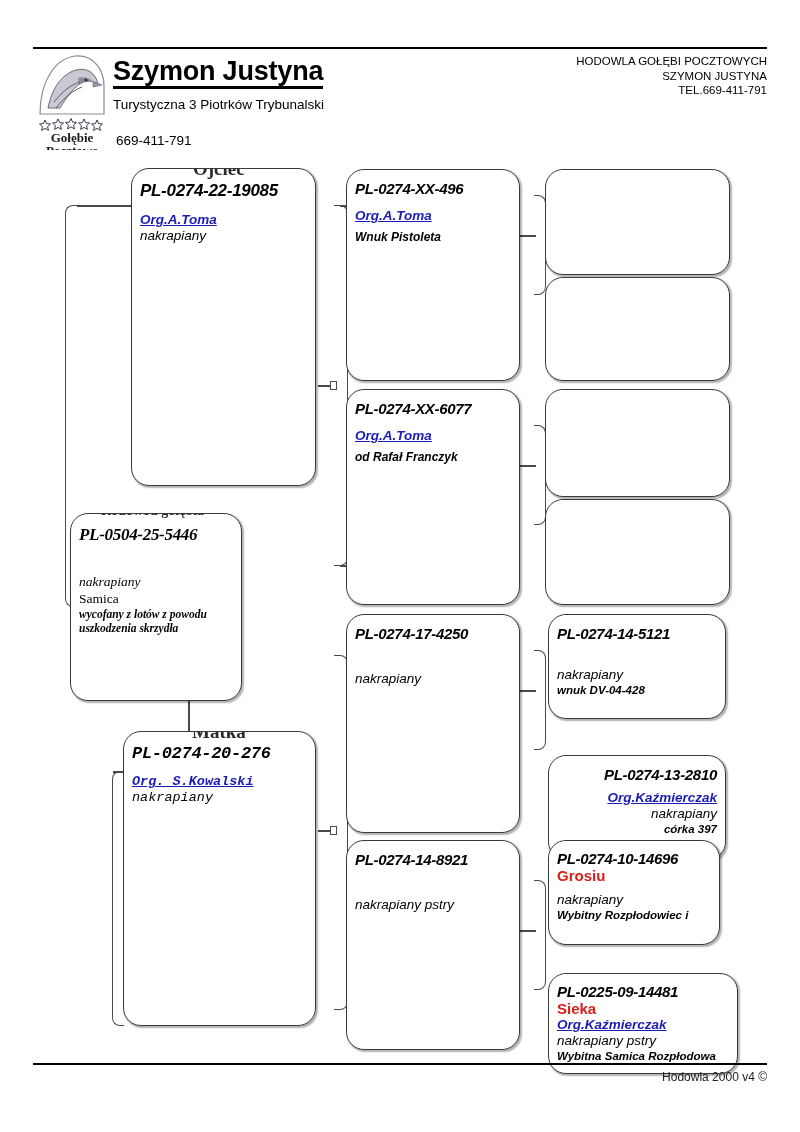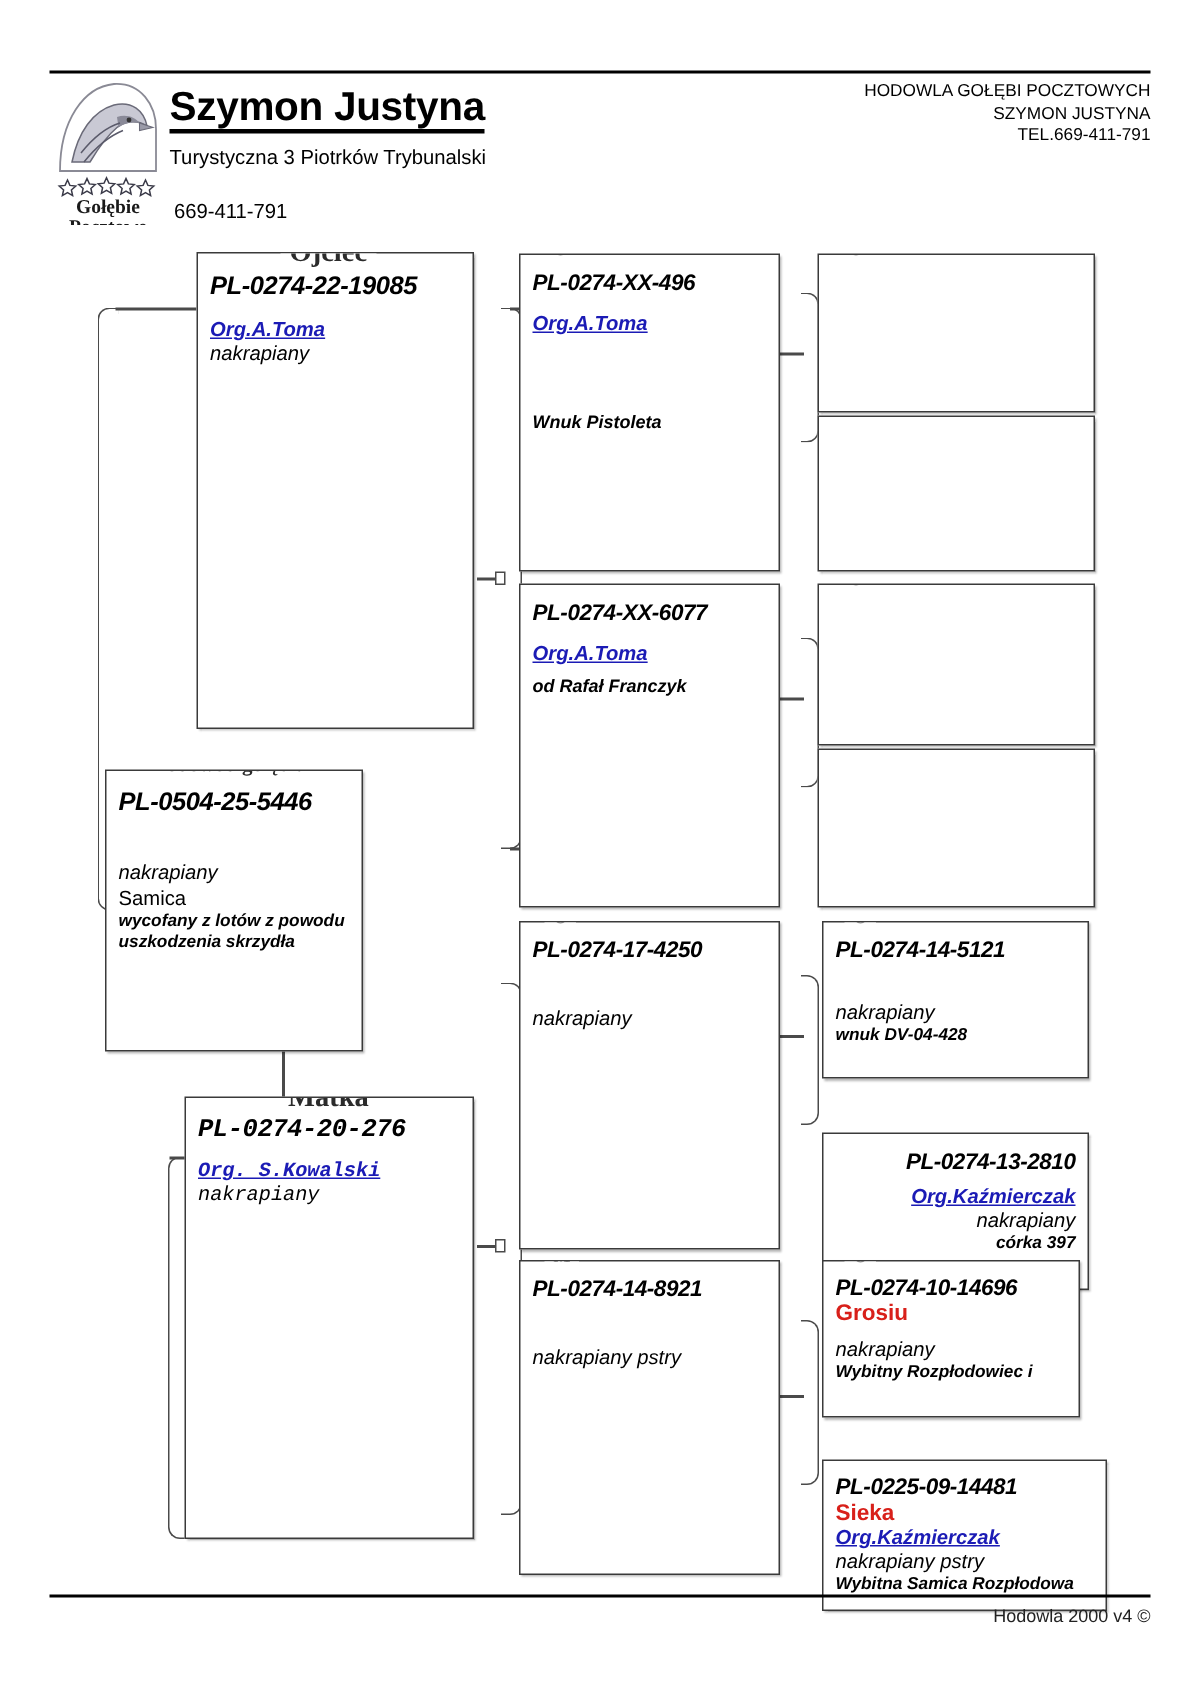--- a/index.html
+++ b/index.html
@@ -41,21 +41,21 @@
 
   .footer{
     position:absolute;right:33px;top:1070px;
     font-size:12px;color:#222;
   }
 
   
   .node{
     position:absolute;
     border:1.6px solid #3a3a3a;
-    border-radius:0;
+    border-radius:18px;
     background:#fff;
     box-sizing:border-box;
     box-shadow:1.5px 1.5px 1.5px rgba(0,0,0,0.30);
     overflow:hidden;
   }
   .node .cap{
     position:absolute;top:-10px;
     background:#fff;
     font-family:"Liberation Serif", serif;
     font-weight:bold;
@@ -185,21 +185,21 @@
     <div class="body" style="padding-top:12px;">
       <div class="ring ring-lg">PL-0274-22-19085</div>
       <div class="gap"></div>
       <div class="org">Org.A.Toma</div>
       <div class="plain">nakrapiany</div>
     </div>
   </div>
 
   <div class="node" style="left:70px;top:513px;width:172px;height:188px;">
     <div class="cap cap-md" style="left:24px;">Rodowód gołębia</div>
-    <div class="body" style="padding-top:11px;">
+    <div class="body" style="padding-top:11px;font-family:Liberation Serif, serif;">
       <div class="ring ring-lg">PL-0504-25-5446</div>
       <div class="gap" style="height:28px;"></div>
       <div class="plain">nakrapiany</div>
       <div class="plain" style="font-style:normal;">Samica</div>
       <div class="note">wycofany z lotów z powodu</div>
       <div class="note">uszkodzenia skrzydła</div>
     </div>
   </div>
 
   <div class="node" style="left:123px;top:731px;width:193px;height:295px;">
@@ -212,21 +212,21 @@
     </div>
   </div>
 
   <div class="node" style="left:346px;top:169px;width:174px;height:212px;">
     <div class="cap cap-sm" style="left:16px;">O</div>
     <div class="body" style="padding-top:10px;">
       <div class="ring ring-md">PL-0274-XX-496</div>
       <div class="gap"></div>
       <div class="org">Org.A.Toma</div>
       <div class="gap-sm"></div>
-      <div class="note" style="font-size:12px;margin-top:44px;">Wnuk Pistoleta</div>
+      <div class="note" style="font-size:12px;">Wnuk Pistoleta</div>
     </div>
   </div>
 
   <div class="node" style="left:346px;top:389px;width:174px;height:216px;">
     <div class="cap cap-sm" style="left:16px;">M</div>
     <div class="body" style="padding-top:10px;">
       <div class="ring ring-md">PL-0274-XX-6077</div>
       <div class="gap"></div>
       <div class="org">Org.A.Toma</div>
       <div class="gap-sm"></div>

